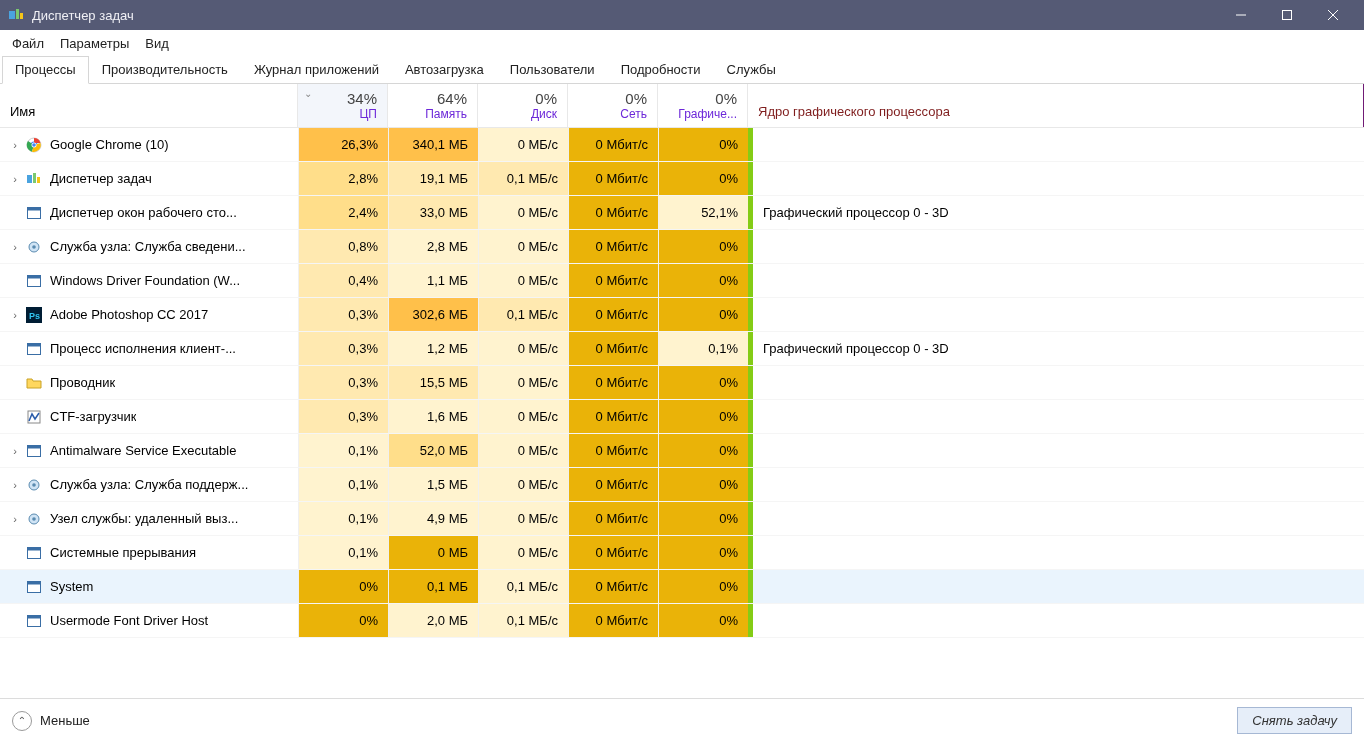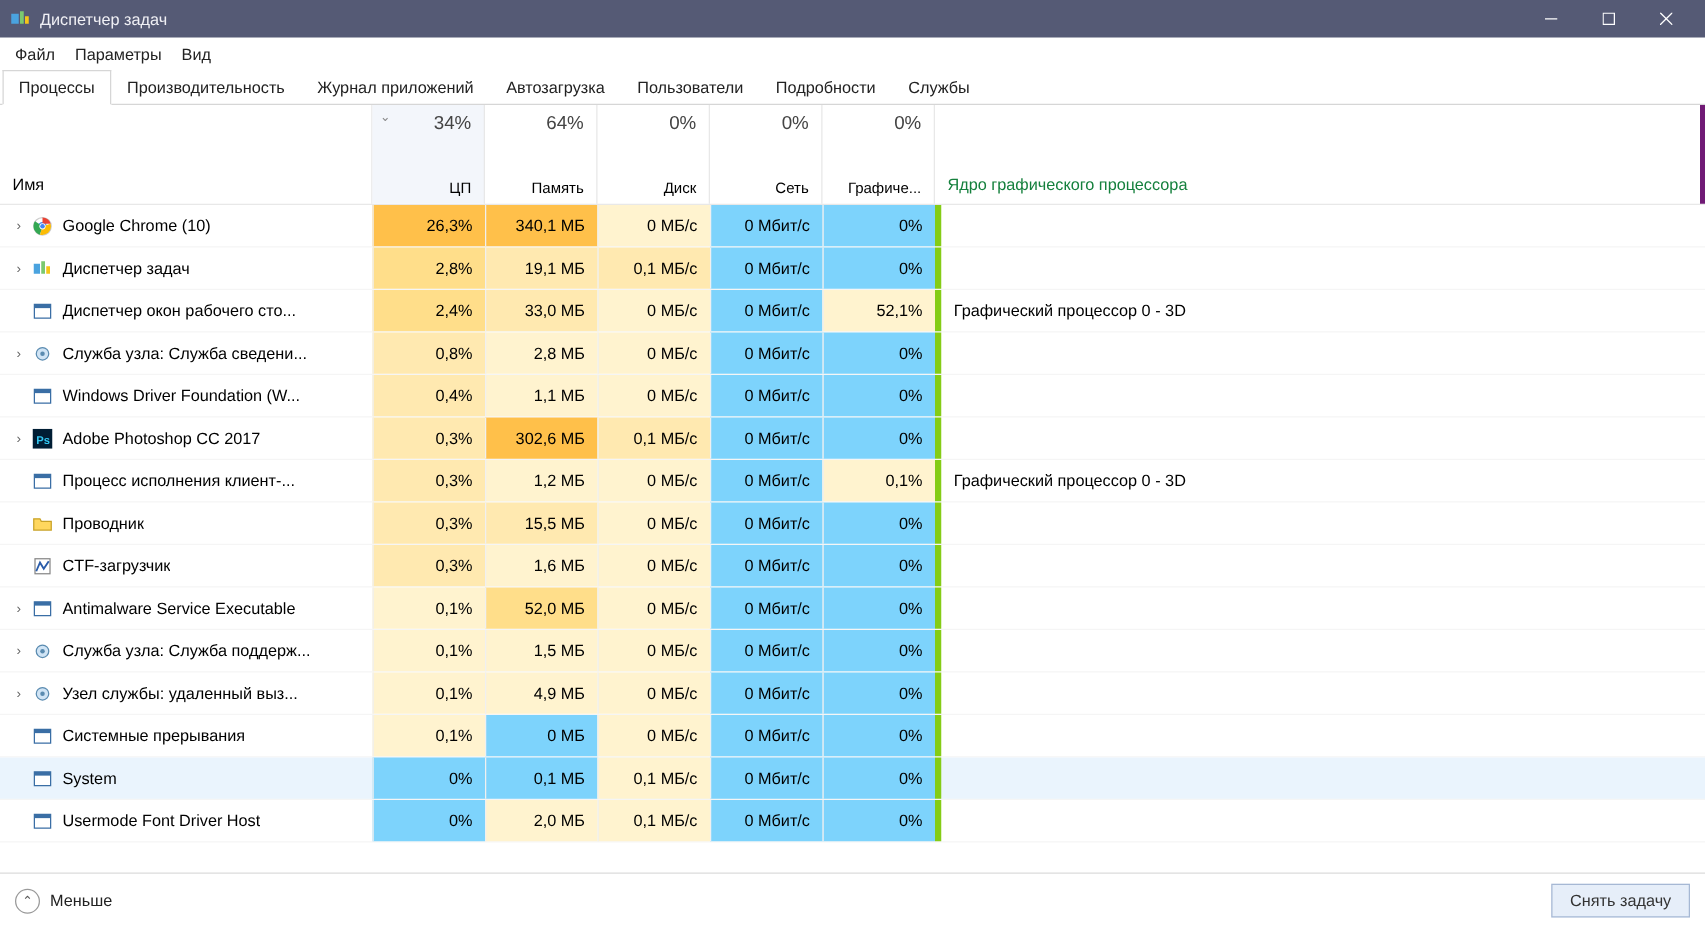--- a/index.html
+++ b/index.html
@@ -103,37 +103,36 @@
   .thead .col-stat.sorted {
     background: #f3f6fb;
   }
   .thead .col-stat .top {
     font-size: 15px;
     color: #444;
     font-weight: 400;
   }
   .thead .col-stat .bot {
     font-size: 12px;
-    color: #000000;
-    margin-top: 36px;
+    color: #6d28d9;
   }
   .thead .col-stat .sort-ind {
     position: absolute;
     top: 4px;
     left: 6px;
     color: #888;
     font-size: 10px;
   }
   .thead .col-gpu-engine {
     flex: 1;
     display: flex;
     align-items: flex-end;
     padding: 8px 10px;
-    color: #15803d;
-    border-right: 4px solid #701a75;
+    color: #7f1d1d;
+    border-right: 1px solid #701a75;
   }
   .tbody {
     overflow-y: scroll;
     height: calc(100% - 56px);
   }
   .trow {
     display: flex;
     height: 34px;
     align-items: stretch;
     border-bottom: 1px solid #f5f5f5;
@@ -176,21 +175,21 @@
     font-size: 13px;
   }
   .trow .c-gpu-engine {
     flex: 1;
     display: flex;
     align-items: center;
     padding-left: 10px;
     border-left: 5px solid #84cc16;
   }
   
-  .heat-0 { background: #7dd3fc; text-align: right; }
+  .heat-0 { background: #eab308; text-align: right; }
   .heat-1 { background: #fff3cf; }
   .heat-2 { background: #ffe9b0; }
   .heat-3 { background: #ffde8a; }
   .heat-5 { background: #ffc04a; }
   .footer {
     height: 44px;
     border-top: 1px solid #dcdcdc;
     display: flex;
     align-items: center;
     padding: 0 12px;
@@ -208,20 +207,21 @@
     border-radius: 50%;
     display: flex; align-items: center; justify-content: center;
     font-size: 10px; color: #555;
   }
   .footer .btn {
     padding: 5px 14px;
     border: 1px solid #a6b8d4;
     background: #e6eef9;
     color: #333;
     font-size: 13px;
+    font-style: italic;
   }
 </style>
 </head>
 <body>
 
 <div class="titlebar">
   <span class="app-icon">
     <svg width="16" height="16" viewBox="0 0 16 16">
         <rect x="1" y="4" width="6" height="8" fill="#4aa3df"></rect>
         <rect x="8" y="2" width="3" height="10" fill="#7bc96f"></rect>

